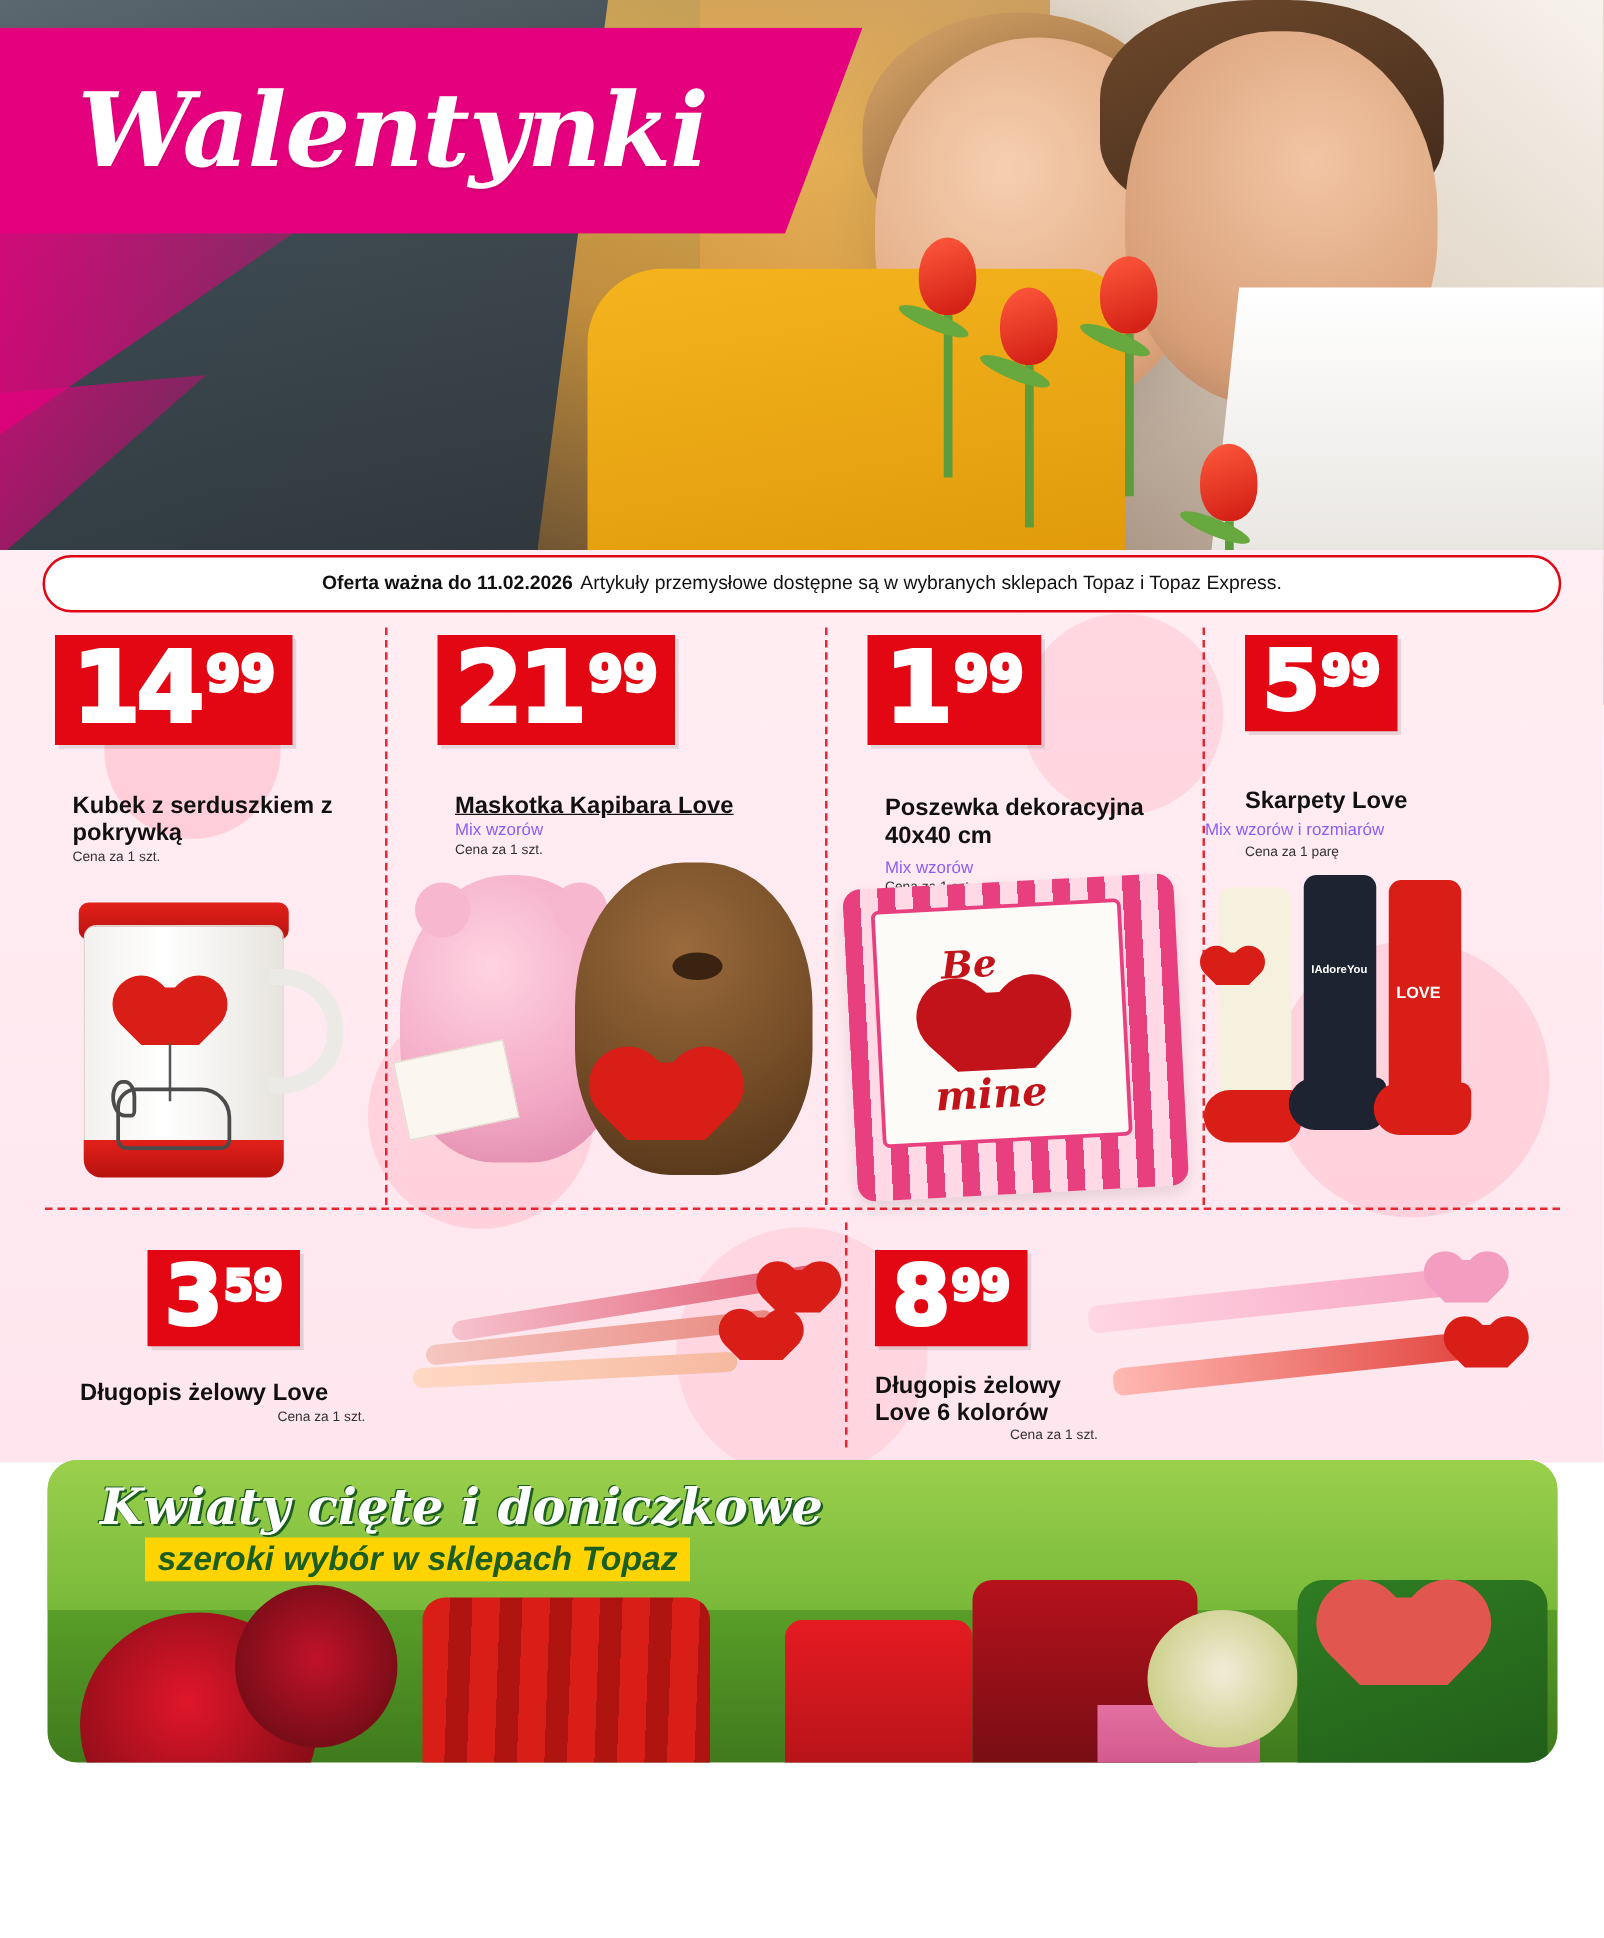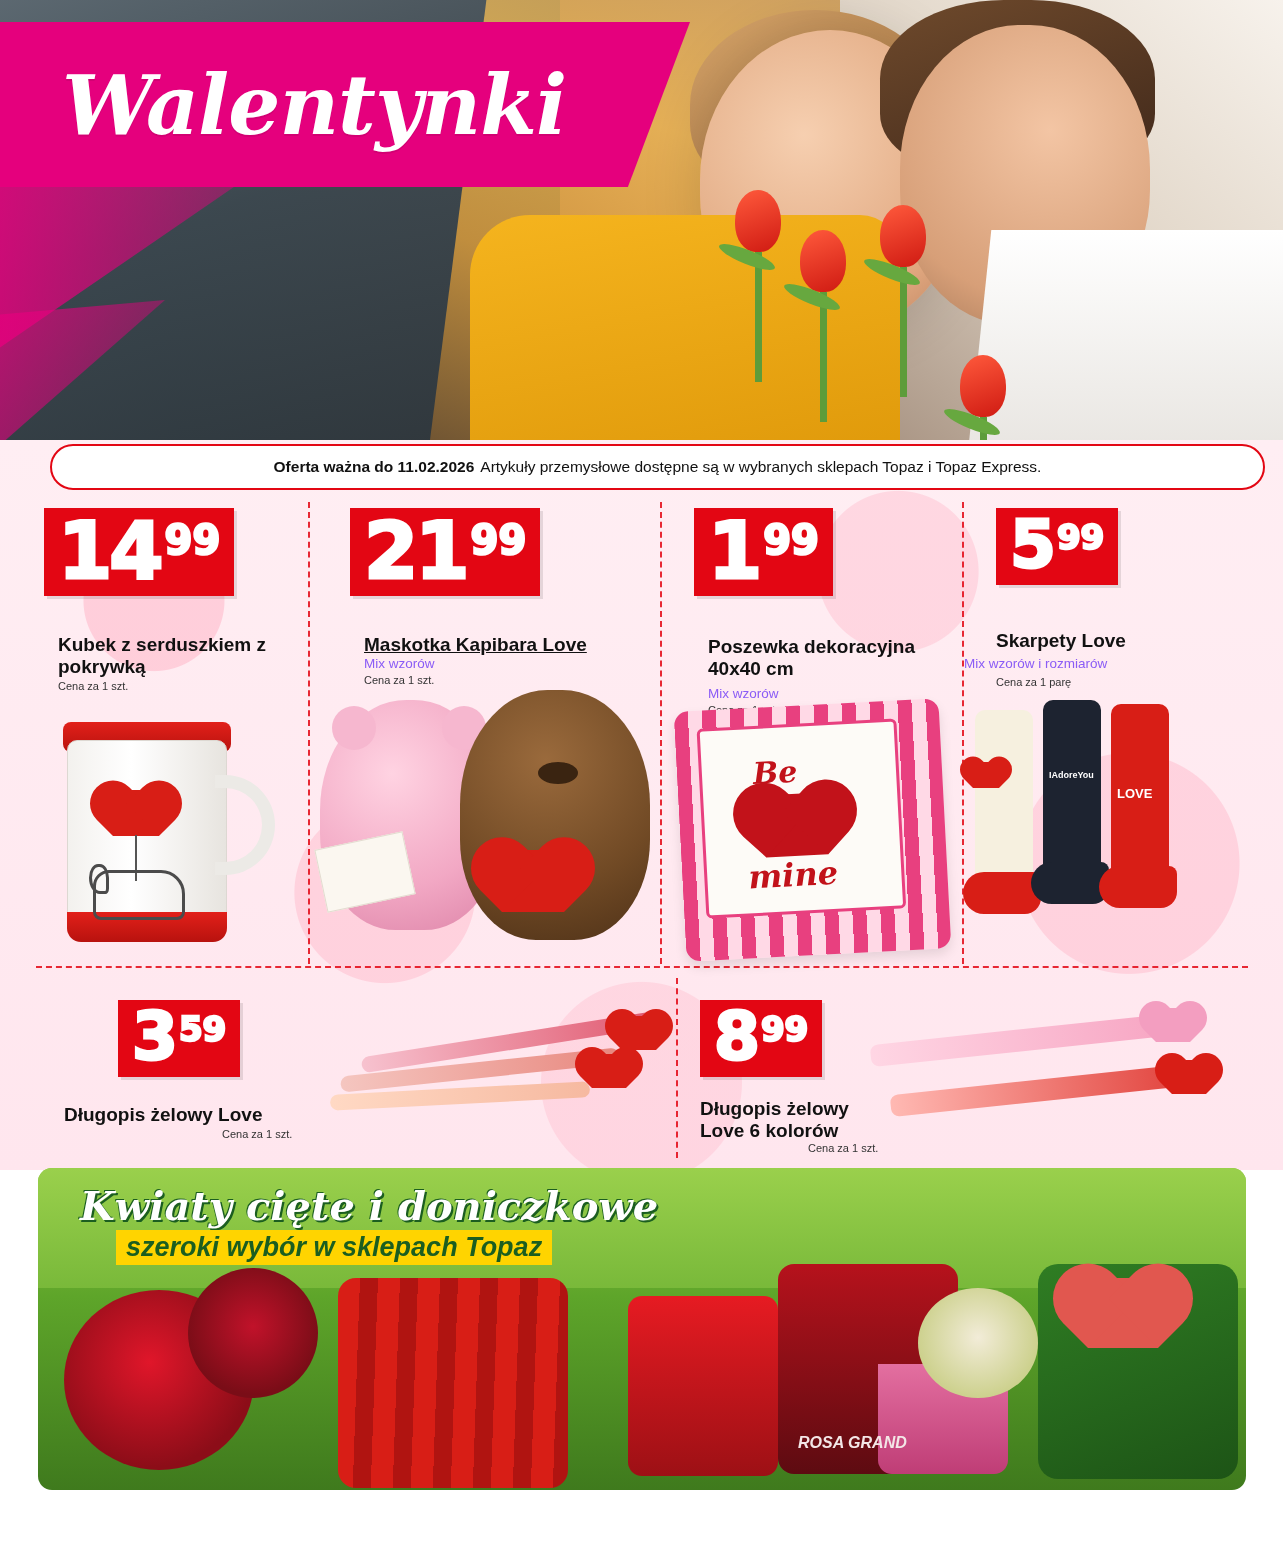--- a/index.html
+++ b/index.html
@@ -112,21 +112,21 @@
       radial-gradient(circle at 12% 22%, rgba(255,182,200,.55) 0 70px, transparent 71px),
       radial-gradient(circle at 30% 62%, rgba(255,182,200,.45) 0 90px, transparent 91px),
       radial-gradient(circle at 70% 18%, rgba(255,182,200,.40) 0 80px, transparent 81px),
       radial-gradient(circle at 88% 58%, rgba(255,182,200,.45) 0 110px, transparent 111px),
       radial-gradient(circle at 50% 88%, rgba(255,182,200,.35) 0 100px, transparent 101px),
       linear-gradient(180deg,#ffeef3,#ffe6ee);
   }
 
   
   .validity {
-    position:absolute; left:50px; top:444px; width:1215px; height:46px;
+    position:absolute; left:34px; top:444px; width:1215px; height:46px;
     background:#fff; border:2px solid #e30613; border-radius:26px;
     display:flex; align-items:center; justify-content:center;
     font-size:15.5px; color:#111;
   }
   .validity b { font-weight:700; margin-right:6px; }
   .validity .thin { font-weight:400; }
 
   
   .grid-line {
     position:absolute; border-top:2px dashed #e30613; opacity:.85;
@@ -276,22 +276,22 @@
   }
   .pen {
     position:absolute; height:16px; border-radius:8px;
   }
   .pen-heart{ position:absolute; width:34px; height:34px; }
 
   .pens-b { position:absolute; left:870px; top:1000px; width:340px; height:150px; }
 
   
   .flowers {
-    position:absolute; left:38px; top:1168px; width:1208px; height:322px;
-    border-radius:14px; overflow:hidden;
+    position:absolute; left:38px; top:1168px; width:1208px; height:242px;
+    border-radius:24px; overflow:hidden;
     background: linear-gradient(180deg,#8cc63f 0%, #5ea52a 40%, #3f7a1d 100%);
   }
   .fl-green-top{
     position:absolute; left:0; top:0; width:100%; height:120px;
     background: linear-gradient(180deg,#9ad04c,#79b93a);
   }
   .fl-title {
     position:absolute; left:42px; top:14px;
     color:#ffffff;
     font-family:"DejaVu Serif", serif; font-style:italic; font-weight:700;

